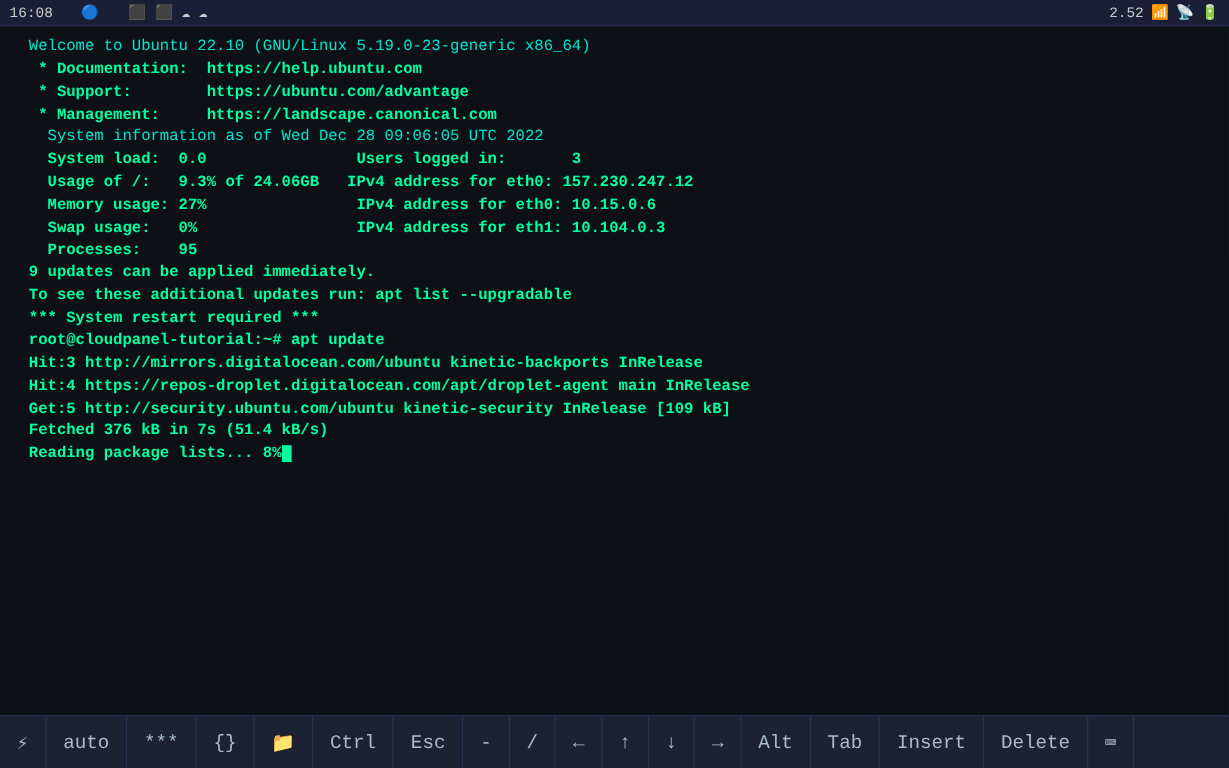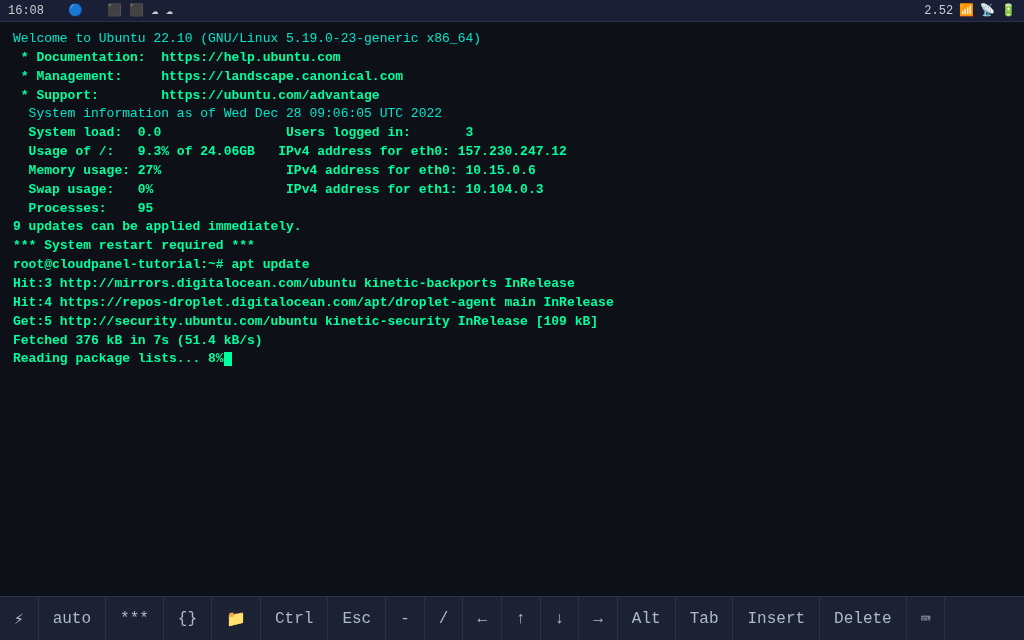--- a/index.html
+++ b/index.html
@@ -28,21 +28,21 @@
     .status-left { display: flex; gap: 24px; align-items: center; }
     .status-right { display: flex; gap: 6px; align-items: center; justify-content: space-between; }
 
     
     #terminal {
       flex: 1;
       background: #0d1117;
       color: #00ff9f;
       font-size: 13px;
       line-height: 1.45;
-      padding: 8px 13px;
+      padding: 8px 24px;
       overflow: hidden;
     }
 
     .term-line {
       white-space: pre;
       display: block;
     }
 
     .cyan { color: #00e5cc; }
     .green { color: #00ff9f; font-weight: bold; }
@@ -94,32 +94,33 @@
     <span>📶</span>
     <span>📡</span>
     <span>🔋</span>
   </div>
 </div>
 
 <div id="terminal">
     <span class="term-line cyan">Welcome to Ubuntu 22.10 (GNU/Linux 5.19.0-23-generic x86_64)</span>
     <span class="term-line green"></span>
     <span class="term-line green"> * Documentation:  https://help.ubuntu.com</span>
+    <span class="term-line green"> * Support:        https://ubuntu.com/advantage</span>
     <span class="term-line green"> * Management:     https://landscape.canonical.com</span>
-    <span class="term-line green"> * Support:        https://ubuntu.com/advantage</span>
     <span class="term-line green"></span>
     <span class="term-line cyan">  System information as of Wed Dec 28 09:06:05 UTC 2022</span>
     <span class="term-line green"></span>
     <span class="term-line green">  System load:  0.0                Users logged in:       3</span>
     <span class="term-line green">  Usage of /:   9.3% of 24.06GB   IPv4 address for eth0: 157.230.247.12</span>
     <span class="term-line green">  Memory usage: 27%                IPv4 address for eth0: 10.15.0.6</span>
     <span class="term-line green">  Swap usage:   0%                 IPv4 address for eth1: 10.104.0.3</span>
     <span class="term-line green">  Processes:    95</span>
     <span class="term-line green"></span>
     <span class="term-line green">9 updates can be applied immediately.</span>
+    <span class="term-line green">To see these additional updates run: apt list --upgradable</span>
     <span class="term-line green"></span>
     <span class="term-line green"></span>
     <span class="term-line green">*** System restart required ***</span>
     <span class="term-line green">root@cloudpanel-tutorial:~# apt update</span>
     <span class="term-line green">Hit:3 http://mirrors.digitalocean.com/ubuntu kinetic-backports InRelease</span>
     <span class="term-line green">Hit:4 https://repos-droplet.digitalocean.com/apt/droplet-agent main InRelease</span>
     <span class="term-line green">Get:5 http://security.ubuntu.com/ubuntu kinetic-security InRelease [109 kB]</span>
     <span class="term-line green">Fetched 376 kB in 7s (51.4 kB/s)</span>
     <span class="term-line green">Reading package lists... 8%<span class="cursor-block"></span></span>
   </div>

